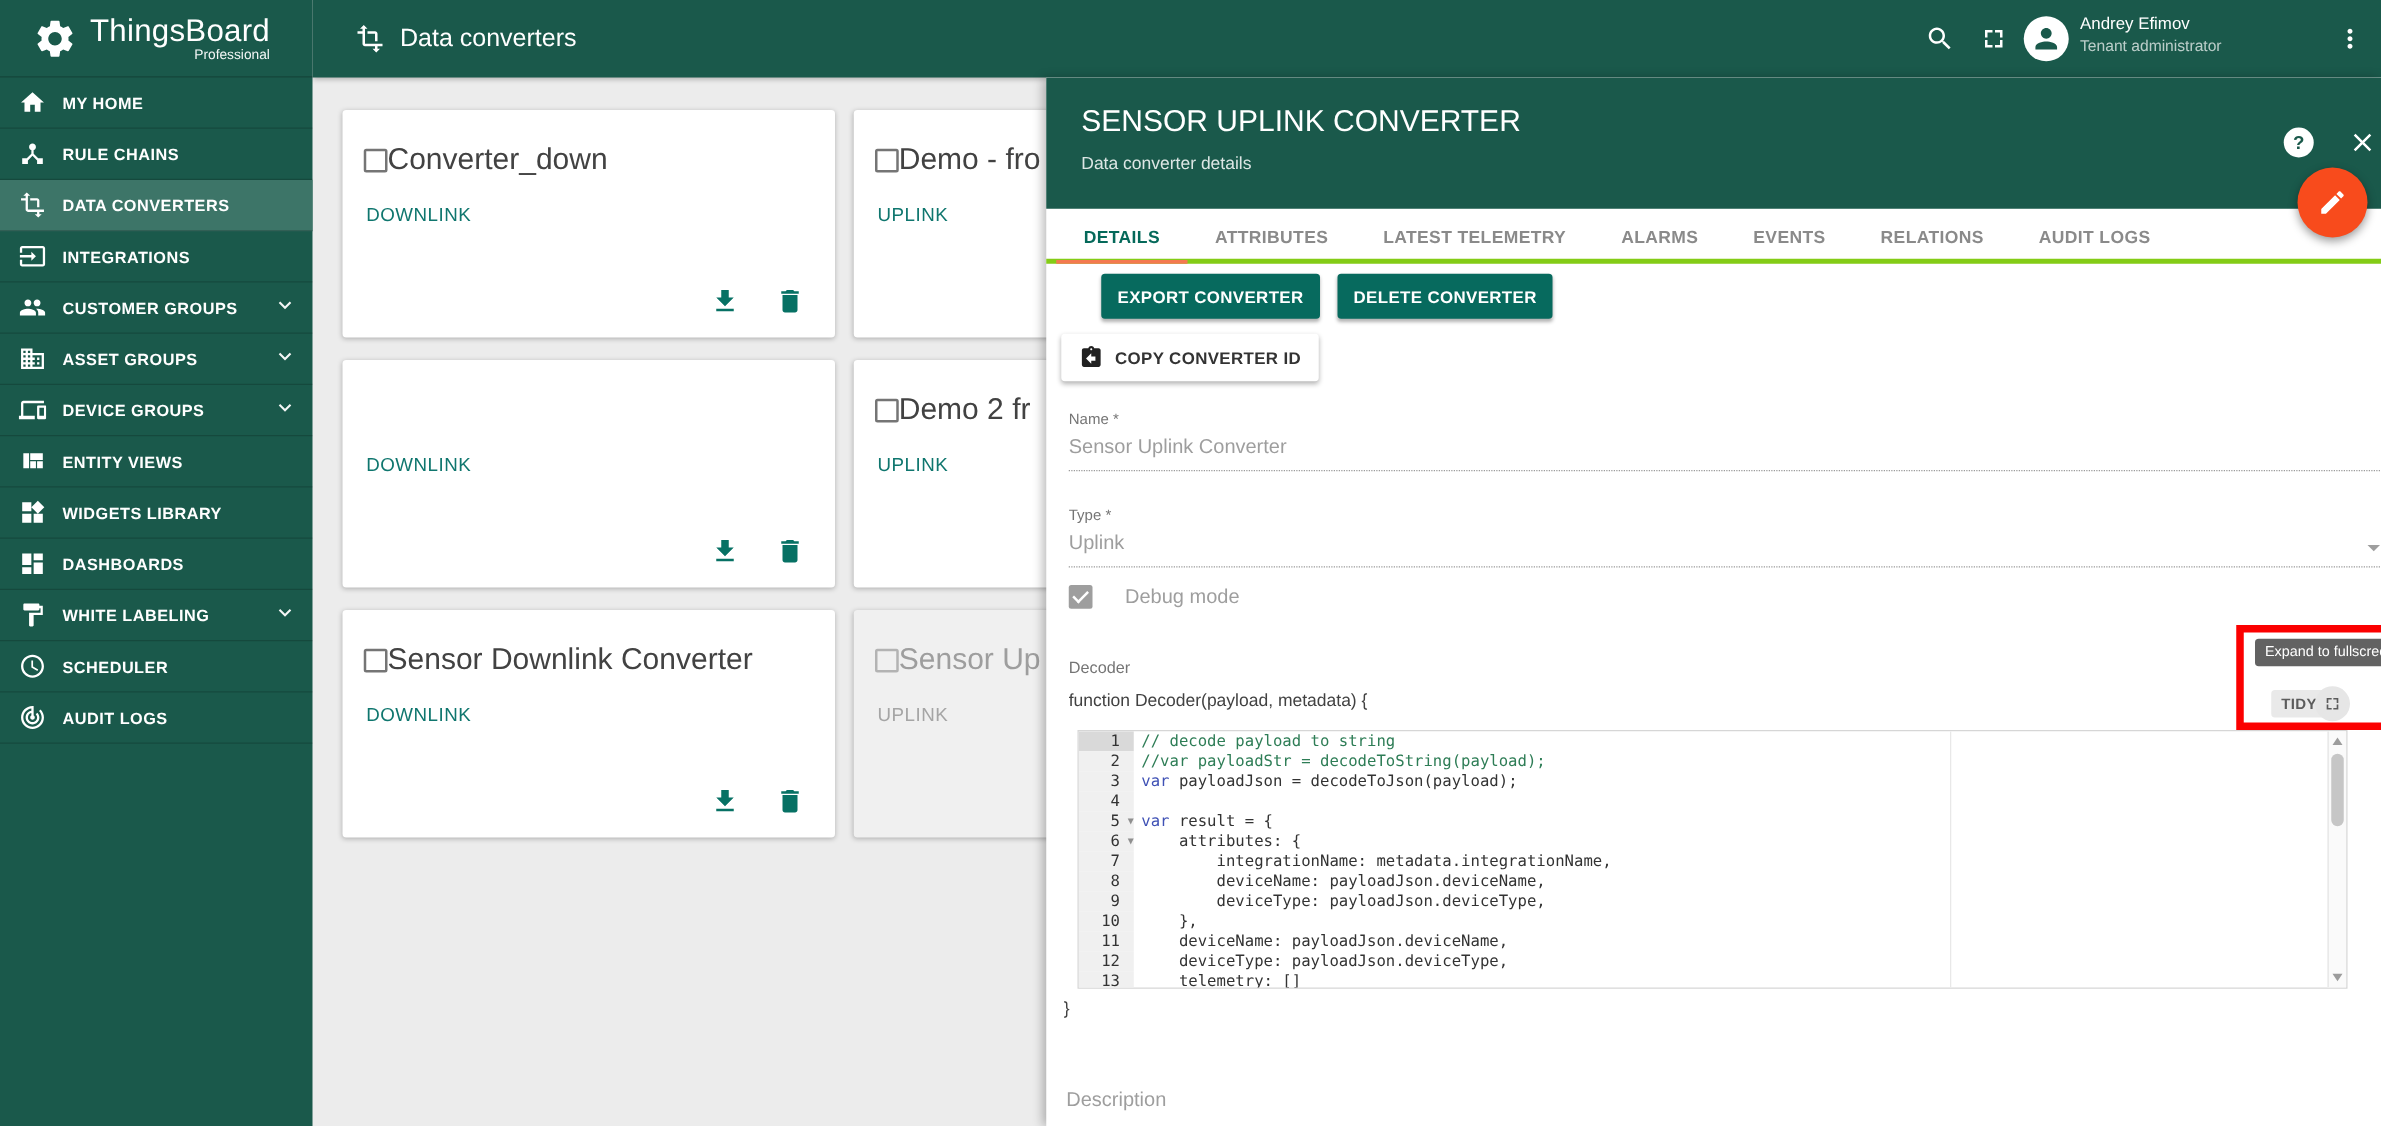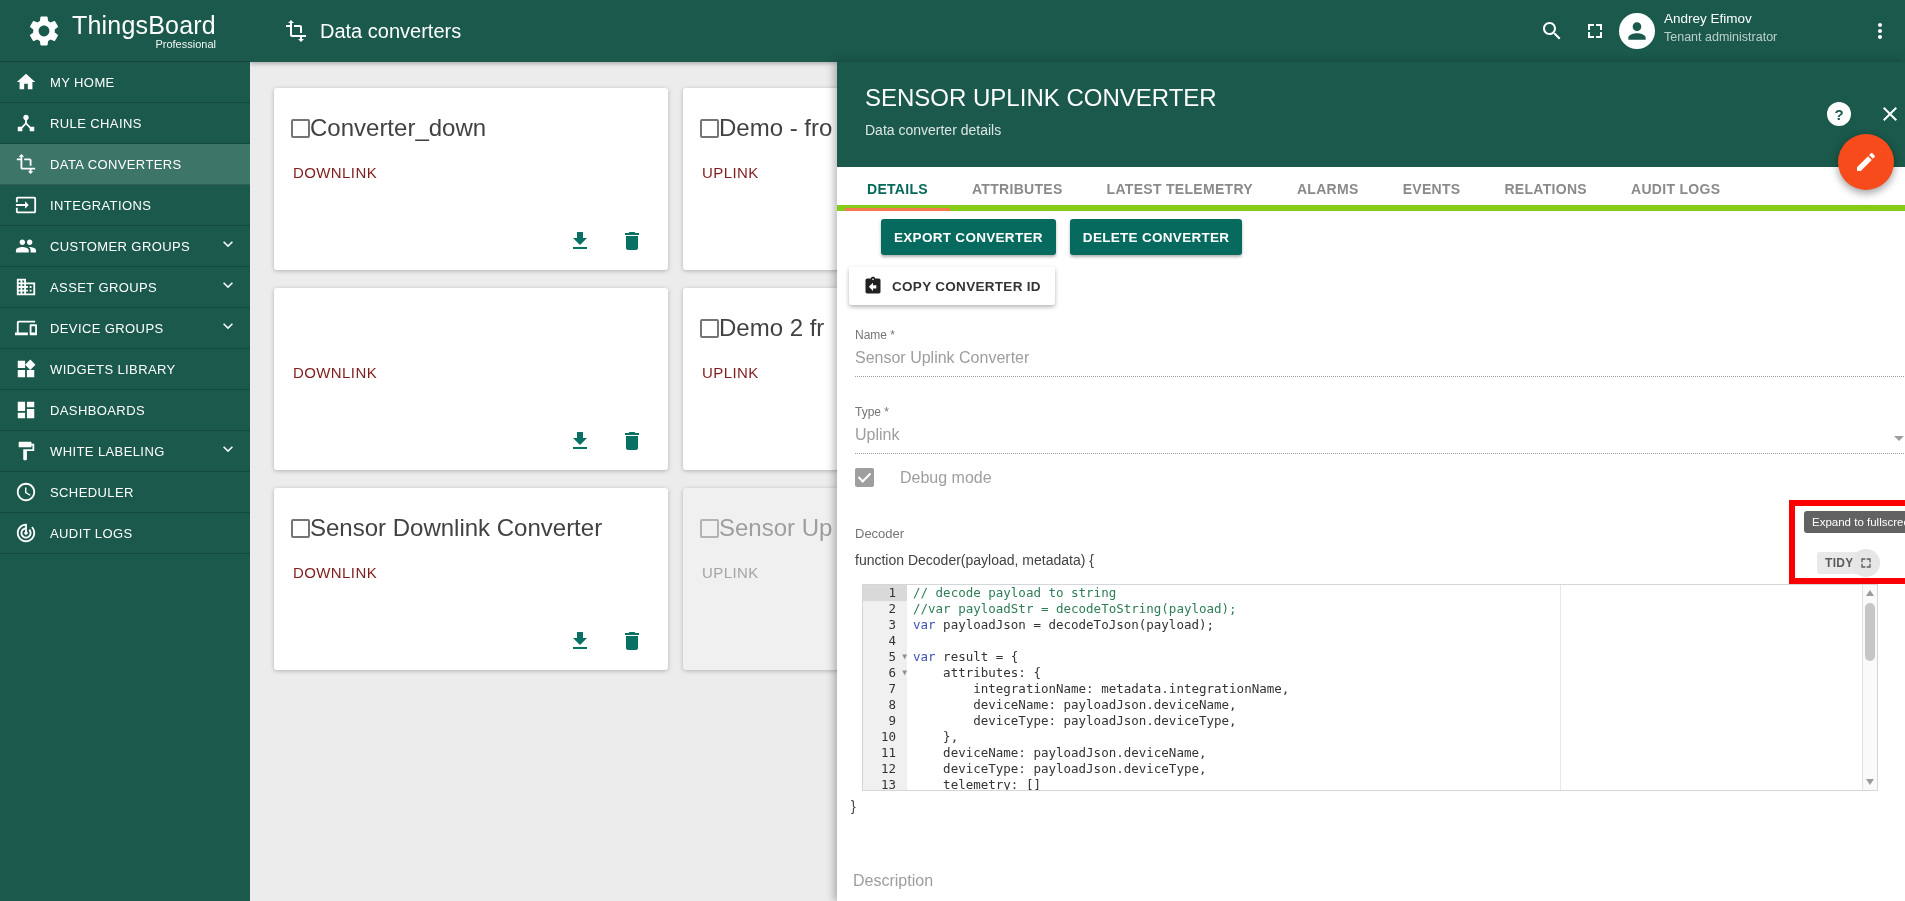--- a/index.html
+++ b/index.html
@@ -13,21 +13,21 @@
   .logo { height:62px; display:flex; align-items:center; padding:0 18px 0 26px;
     border-bottom:1px solid rgba(0,0,0,0.22); }
   .logo svg { width:36px; height:36px; fill:#fff; }
   .logo-text { margin-left:10px; color:#fff; }
   .logo-name { font-size:25px; letter-spacing:0.2px; }
   .logo-edition { display:block; text-align:right; font-size:11px; margin-top:-2px; opacity:0.95; }
   .menu-item { height:41px; display:flex; align-items:center; gap:13px;
     padding:0 12px 0 15px; border-bottom:1px solid rgba(0,0,0,0.18);
     color:#fff; cursor:pointer; }
   .menu-item svg { width:22px; height:22px; fill:#fff; flex:0 0 auto; }
-  .menu-item .mi-label { flex:1; font-size:13px; font-weight:400; letter-spacing:0.4px; }
+  .menu-item .mi-label { flex:1; font-size:13px; font-weight:700; letter-spacing:0.4px; }
   .menu-item .chev svg { width:20px; height:20px; opacity:0.95; }
   .menu-item.selected { background:#3d7568; }
 
   
   .topbar { position:absolute; left:250px; top:0; right:0; height:62px;
     background:#1a594b; z-index:30; box-shadow:0 2px 4px rgba(0,0,0,0.25); }
   .tb-title-wrap { position:absolute; left:34px; top:0; height:62px; display:flex; align-items:center; gap:12px; }
   .tb-title-wrap svg { width:24px; height:24px; fill:#fff; }
   .tb-title { color:#fff; font-size:20px; font-weight:400; }
   .tb-icon-btn { position:absolute; top:19px; width:24px; height:24px; cursor:pointer; }
@@ -41,21 +41,21 @@
   .kebab { position:absolute; left:1618px; top:19px; width:24px; height:24px; cursor:pointer; }
   .kebab svg { width:24px; height:24px; fill:#fff; }
 
   
   .content { position:absolute; left:250px; top:62px; right:0; bottom:0; background:#ececec; }
   .card { position:absolute; width:394px; height:182px; background:#fff; border-radius:3px;
     box-shadow:0 1px 4px rgba(0,0,0,0.25); cursor:pointer; }
   .card-head { position:absolute; left:17px; top:26px; display:flex; align-items:center; }
   .checkbox { width:19px; height:19px; border:2px solid #757575; border-radius:2px; background:transparent; }
   .card-title { font-size:24px; color:#424242; white-space:nowrap; }
-  .card-type { position:absolute; left:19px; top:76px; font-size:15px; color:#7f1d1d; letter-spacing:0.4px; }
+  .card-type { position:absolute; left:19px; top:76px; font-size:15px; color:#0f766e; letter-spacing:0.4px; }
   .card-actions { position:absolute; right:24px; top:141px; display:flex; gap:28px; }
   .card-actions .icon-btn { width:24px; height:24px; cursor:pointer; }
   .card-actions svg { width:24px; height:24px; fill:#077164; }
   .card.selected { background:#f0f0f0; }
   .card.selected .card-title { color:#9e9e9e; }
   .card.selected .card-type { color:#a5a5a5; }
   .card.selected .checkbox { border-color:#b3b3b3; }
 
   
   .panel { position:absolute; left:837px; top:62px; width:1068px; height:839px;
@@ -67,21 +67,21 @@
     border-radius:50%; display:flex; align-items:center; justify-content:center;
     color:#1a594b; font-size:15px; font-weight:700; cursor:pointer; }
   .close-btn { position:absolute; left:1041px; top:40px; width:24px; height:24px; cursor:pointer; }
   .close-btn svg { width:24px; height:24px; fill:#fff; }
   .fab { position:absolute; left:1001px; top:72px; width:56px; height:56px; border-radius:50%;
     background:#f84b1c; box-shadow:0 3px 8px rgba(0,0,0,0.4); display:flex; align-items:center;
     justify-content:center; cursor:pointer; z-index:5; }
   .fab svg { width:24px; height:24px; fill:#fff; }
 
   .tabs { position:absolute; left:0; top:105px; width:100%; height:44px; display:flex;
-    padding-left:8px; border-bottom:6px solid #84cc16; }
+    padding-left:8px; border-bottom:4px solid #84cc16; }
   .tab { height:44px; padding:0 22px; display:flex; align-items:center; font-size:14px;
     font-weight:700; letter-spacing:0.3px; color:#8a8a8a; cursor:pointer; position:relative; }
   .tab.active { color:#05695a; }
   .tab.active::after { content:""; position:absolute; left:0; right:0; bottom:0; height:3px; background:#f47950; }
 
   .panel-actions { position:absolute; left:12px; top:157px; display:flex; gap:14px;margin-left:32px; }
   .btn-green { height:36px; padding:0 13px; background:#076a5e; color:#fff; border:none;
     border-radius:3px; font-family:inherit; font-size:13.5px; font-weight:700; letter-spacing:0.3px;
     box-shadow:0 2px 3px rgba(0,0,0,0.3); cursor:pointer; }
   .btn-copy { position:absolute; left:12px; top:205px; height:38px; padding:0 14px; background:#fff;
@@ -202,20 +202,26 @@
           <svg viewBox="0 0 24 24">
             <path d="M4 6h18V4H4c-1.1 0-2 .9-2 2v11H0v3h14v-3H4V6zm19 2h-6c-.55 0-1 .45-1 1v10c0 .55.45 1 1 1h6c.55 0 1-.45 1-1V9c0-.55-.45-1-1-1zm-1 9h-4v-7h4v7z"></path>
           </svg>
           <span class="mi-label">DEVICE GROUPS</span>
           <span class="chev"><svg viewBox="0 0 24 24">
               <path d="M16.59 8.59L12 13.17 7.41 8.59 6 10l6 6 6-6z"></path>
             </svg></span>
         </div>
         <div class="menu-item">
           <svg viewBox="0 0 24 24">
+            <path d="M10 18h5v-6h-5v6zm-6 0h5V5H4v13zm12 0h5v-6h-5v6zM10 5v6h11V5H10z"></path>
+          </svg>
+          <span class="mi-label">ENTITY VIEWS</span>
+        </div>
+        <div class="menu-item">
+          <svg viewBox="0 0 24 24">
             <path d="M13 13v8h8v-8h-8zM3 21h8v-8H3v8zM3 3v8h8V3H3zm13.66-1.31L11 7.34 16.66 13l5.66-5.66-5.66-5.65z"></path>
           </svg>
           <span class="mi-label">WIDGETS LIBRARY</span>
         </div>
         <div class="menu-item">
           <svg viewBox="0 0 24 24">
             <path d="M3 13h8V3H3v10zm0 8h8v-6H3v6zm10 0h8V11h-8v10zm0-18v6h8V3h-8z"></path>
           </svg>
           <span class="mi-label">DASHBOARDS</span>
         </div>

